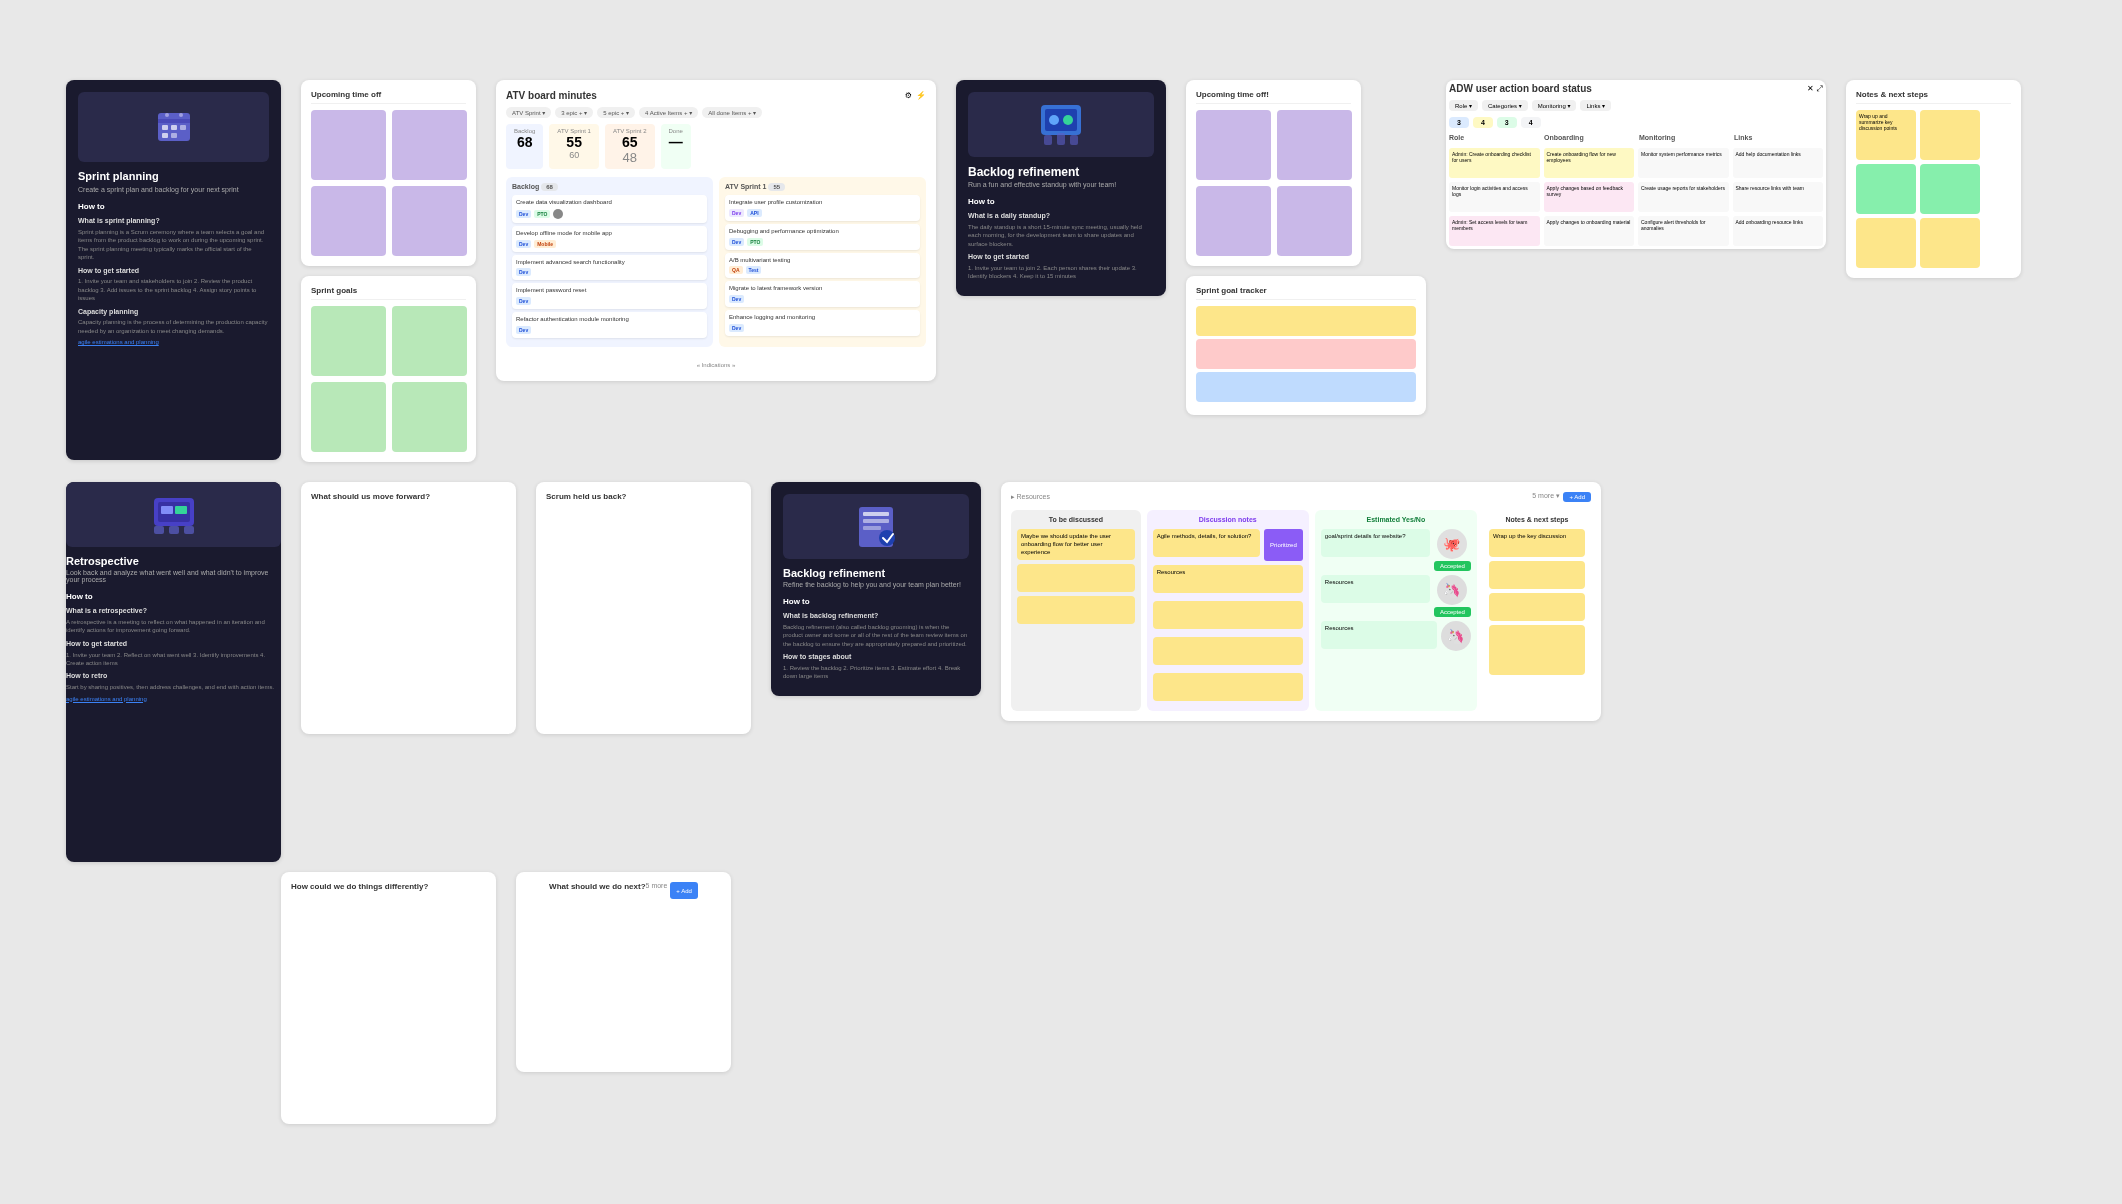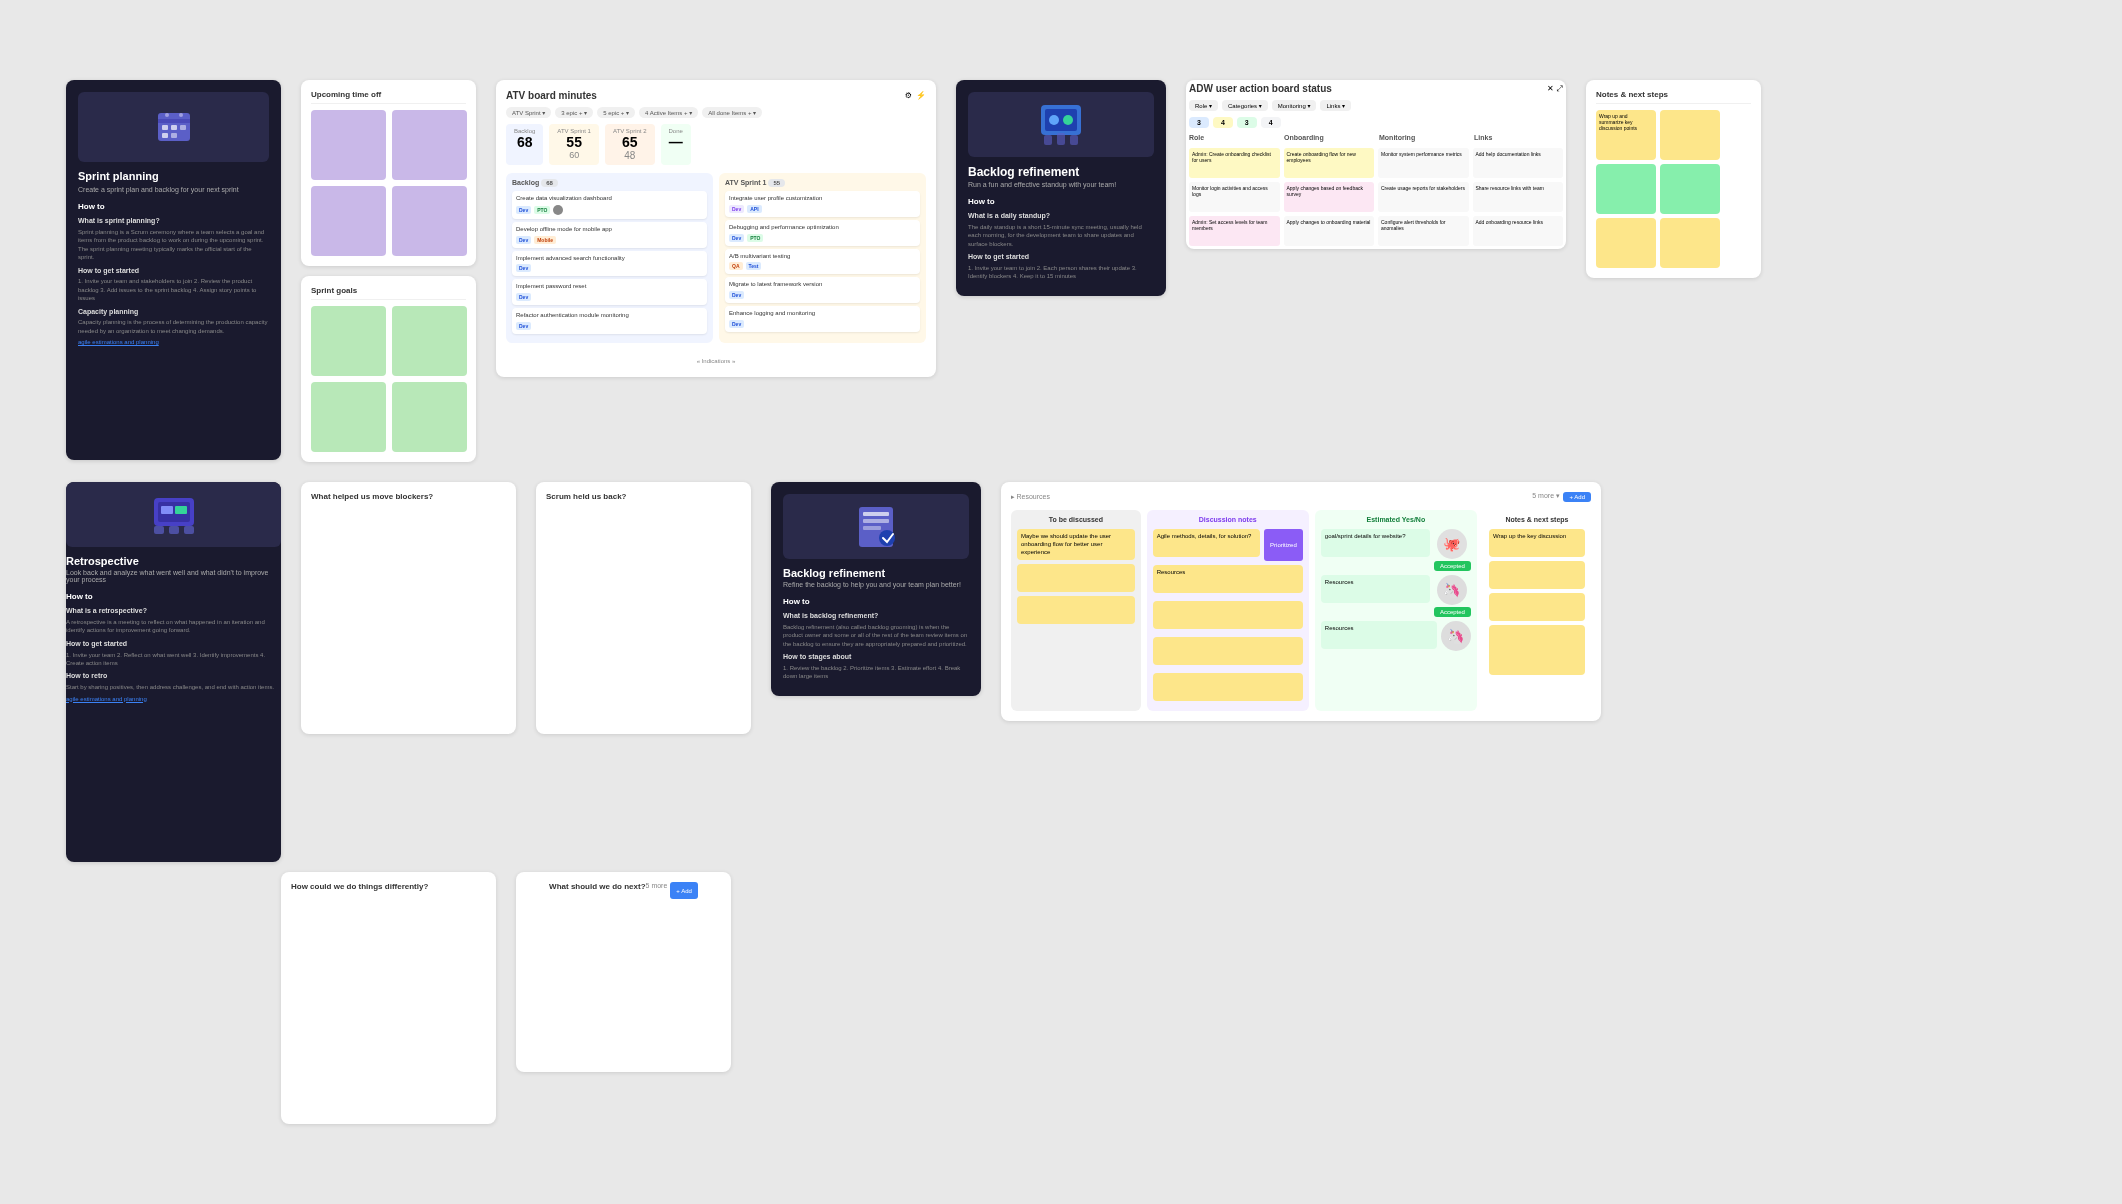--- a/index.html
+++ b/index.html
@@ -496,21 +496,21 @@
           <div style="font-size:14px;font-weight:700;">68</div>
         </div>
         <div style="background:#fff8e8;border-radius:4px;padding:4px 8px;text-align:center;">
           <div style="font-size:6px;color:#888;">ATV Sprint 1</div>
           <div style="font-size:14px;font-weight:700;">55</div>
           <div style="font-size:9px;color:#888;">60</div>
         </div>
         <div style="background:#fff3e8;border-radius:4px;padding:4px 8px;text-align:center;">
           <div style="font-size:6px;color:#888;">ATV Sprint 2</div>
           <div style="font-size:14px;font-weight:700;">65</div>
-          <div style="font-size:10px;color:#888;">48</div>
+          <div style="font-size:13px;color:#888;">48</div>
         </div>
         <div style="background:#f0fff4;border-radius:4px;padding:4px 8px;text-align:center;">
           <div style="font-size:6px;color:#888;">Done</div>
           <div style="font-size:14px;font-weight:700;">—</div>
         </div>
       </div>
 
       <div class="board-columns">
         <div class="board-col todo">
           <div class="board-col-header">Backlog <span class="col-count-bubble">68</span></div>
@@ -606,20 +606,38 @@
       <p style="font-size:7px;color:#aaa;margin-bottom:8px;">Run a fun and effective standup with your team!</p>
       <div class="dark-card-text">
         <h4>How to</h4>
         <h5>What is a daily standup?</h5>
         <p>The daily standup is a short 15-minute sync meeting, usually held each morning, for the development team to share updates and surface blockers.</p>
         <h5>How to get started</h5>
         <p>1. Invite your team to join 2. Each person shares their update 3. Identify blockers 4. Keep it to 15 minutes</p>
       </div>
     </div>
 
+    <div style="display:flex;flex-direction:column;gap:10px;">
+      <div class="time-off-card board-card">
+        <div class="card-header-bar">Upcoming time off!</div>
+        <div class="sticky-grid sticky-grid-2x2">
+          <div class="sticky sticky-purple sticky-md"></div>
+          <div class="sticky sticky-purple sticky-md"></div>
+          <div class="sticky sticky-purple sticky-md"></div>
+          <div class="sticky sticky-purple sticky-md"></div>
+        </div>
+      </div>
+
+      <div class="sprint-goal-card board-card">
+        <div class="card-header-bar">Sprint goal tracker</div>
+        <div style="background:#fde68a;border-radius:4px;padding:4px;font-size:6px;margin-bottom:3px;min-height:30px;"></div>
+        <div style="background:#fecaca;border-radius:4px;padding:4px;font-size:6px;margin-bottom:3px;min-height:30px;"></div>
+        <div style="background:#bfdbfe;border-radius:4px;padding:4px;font-size:6px;margin-bottom:3px;min-height:30px;"></div>
+      </div>
+    </div>
 
     <div class="adw-board-card board-card">
       <div style="display:flex;justify-content:space-between;align-items:center;margin-bottom:6px;">
         <span class="board-title">ADW user action board status</span>
         <div style="display:flex;gap:3px;">
           <span style="cursor:pointer;font-size:8px;">✕</span>
           <span style="cursor:pointer;font-size:8px;">⤢</span>
         </div>
       </div>
 
@@ -707,21 +725,21 @@
         <p>A retrospective is a meeting to reflect on what happened in an iteration and identify actions for improvement going forward.</p>
         <h5>How to get started</h5>
         <p>1. Invite your team 2. Reflect on what went well 3. Identify improvements 4. Create action items</p>
         <h5>How to retro</h5>
         <p>Start by sharing positives, then address challenges, and end with action items.</p>
         <span class="link-text">agile estimations and planning</span>
       </div>
     </div>
 
     <div class="retro-section-card helped-card board-card">
-      <h4>What helped us move blockers?</h4>
+      <h4>What should us move forward?</h4>
       <div class="retro-stickies-big">
         <div class="retro-s green"></div>
         <div class="retro-s green"></div>
         <div class="retro-s green"></div>
         <div class="retro-s green"></div>
         <div class="retro-s green"></div>
         <div class="retro-s green"></div>
         <div class="retro-s green"></div>
         <div class="retro-s green"></div>
         <div class="retro-s green"></div>

